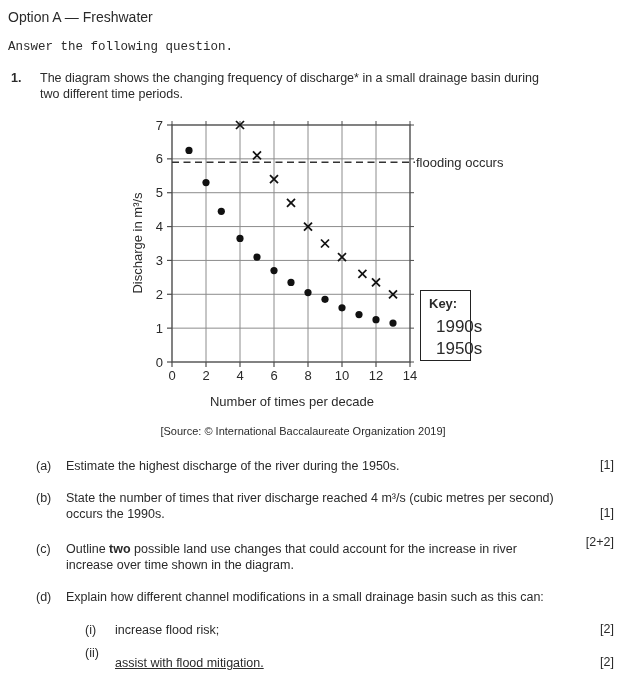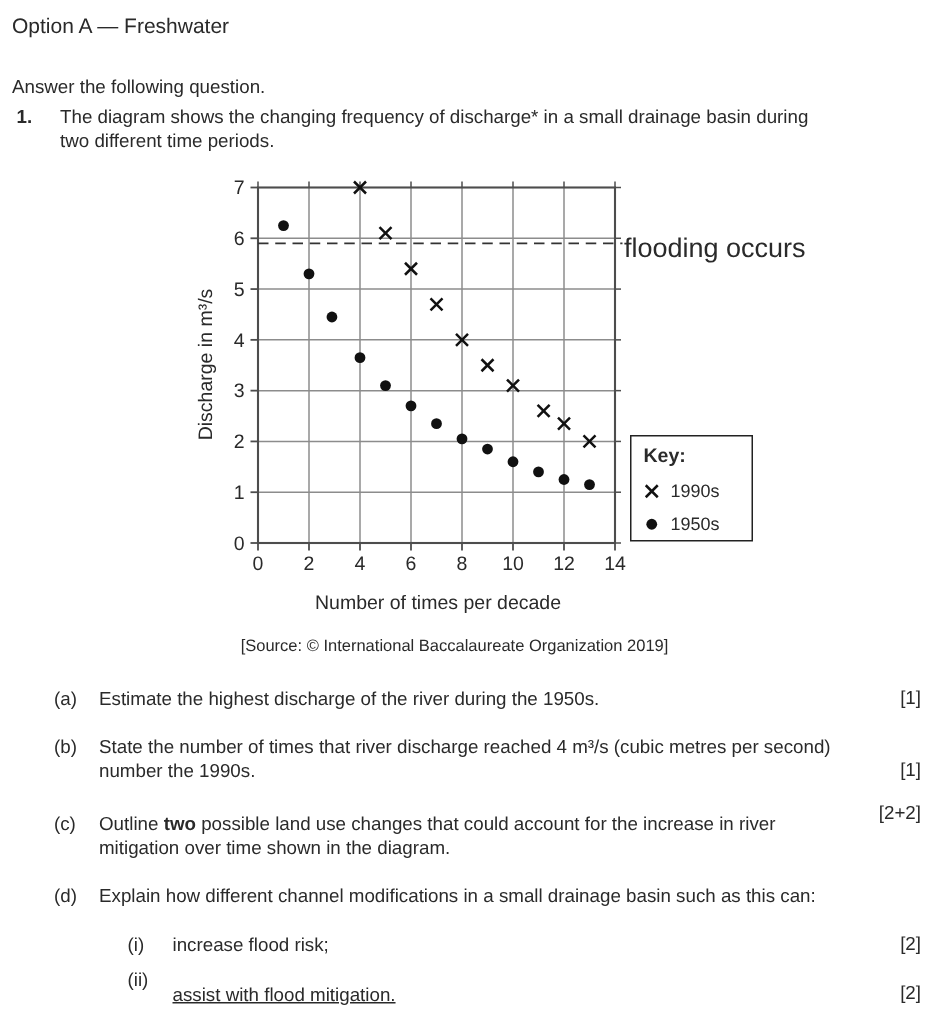--- a/index.html
+++ b/index.html
@@ -6,37 +6,37 @@
   body{width:629px;height:679px;font-family:"Liberation Sans",sans-serif;color:#2a2a2a;}
   #page{position:relative;width:629px;height:679px;background:#fff;overflow:hidden;}
   .abs{position:absolute;}
   .t{font-size:12.5px;line-height:16px;white-space:nowrap;}
   .title{font-size:14px;font-weight:normal;}
   .qnum{font-weight:bold;}
   .mark{position:absolute;right:15px;text-align:right;font-size:12.5px;}
   .ylab{position:absolute;left:137px;top:243px;transform:translate(-50%,-50%) rotate(-90deg);
         transform-origin:center;font-size:13px;white-space:nowrap;}
   .xlab{position:absolute;left:152px;top:394px;width:280px;text-align:center;font-size:13px;}
-  .flood{position:absolute;left:416px;top:155px;font-size:18px;white-space:nowrap;}
+  .flood{position:absolute;left:416px;top:155px;font-size:13px;white-space:nowrap;}
   .source{position:absolute;left:303px;top:425px;transform:translateX(-50%);font-size:11px;white-space:nowrap;}
-  .keybox{position:absolute;left:420px;top:290px;width:82px;height:71px;border:1.8px solid #222;
+  .keybox{position:absolute;left:420px;top:290px;width:51px;height:71px;border:1.8px solid #222;
           background:#fff;box-sizing:border-box;padding:5px 0 0 8px;}
   .keytitle{font-size:13px;font-weight:bold;margin-bottom:5px;}
   .keyrow{display:flex;align-items:center;gap:7px;height:22px;}
-  .keyrow .klabel{font-size:12px;}
+  .keyrow .klabel{font-size:17px;}
   svg text{font-family:"Liberation Sans",sans-serif;}
   .b{font-weight:bold;}
 </style>
 </head>
 <body>
 
 <div id="page">
 
   <div class="abs title" style="left:8px;top:9px;">Option A — Freshwater</div>
-  <div class="abs t" style="left:8px;top:50px;">Answer the following question.</div>
+  <div class="abs t" style="left:8px;top:39px;font-family:Liberation Mono, monospace;">Answer the following question.</div>
 
   <div class="abs t qnum" style="left:11px;top:70px;">1.</div>
   <div class="abs" style="left:40px;top:70px;">
     <div class="t">The diagram shows the changing frequency of discharge* in a small drainage basin during</div>
     <div class="t">two different time periods.</div>
   </div>
 
   <div class="ylab">Discharge in m³/s</div>
   <svg class="abs" style="left:150px;top:118px;" width="332" height="268">
       <line x1="56" y1="7" x2="56" y2="244" stroke="#8c8c8c" stroke-width="1"></line>
@@ -157,28 +157,28 @@
 
   <div class="source">[Source: © International Baccalaureate Organization 2019]</div>
 
   <div class="abs t" style="left:36px;top:458px;">(a)</div>
   <div class="abs t" style="left:66px;top:458px;text-align:right;">Estimate the highest discharge of the river during the 1950s.</div>
   <div class="mark" style="top:458px;">[1]</div>
 
   <div class="abs t" style="left:36px;top:490px;">(b)</div>
   <div class="abs" style="left:66px;top:490px;">
     <div class="t">State the number of times that river discharge reached 4 m³/s (cubic metres per second)</div>
-    <div class="t">number the 1990s.</div>
+    <div class="t">occurs the 1990s.</div>
   </div>
   <div class="mark" style="top:506px;">[1]</div>
 
   <div class="abs t" style="left:36px;top:541px;">(c)</div>
   <div class="abs" style="left:66px;top:541px;">
     <div class="t"><span>Outline </span><span class="b">two</span><span> possible land use changes that could account for the increase in river</span></div>
-    <div class="t">mitigation over time shown in the diagram.</div>
+    <div class="t">increase over time shown in the diagram.</div>
   </div>
   <div class="mark" style="top:535px;margin-left:17px;">[2+2]</div>
 
   <div class="abs t" style="left:36px;top:589px;">(d)</div>
   <div class="abs t" style="left:66px;top:589px;">Explain how different channel modifications in a small drainage basin such as this can:</div>
 
   <div class="abs t" style="left:85px;top:622px;">(i)</div>
   <div class="abs t" style="left:115px;top:622px;">increase flood risk;</div>
   <div class="mark" style="top:622px;">[2]</div>
 

